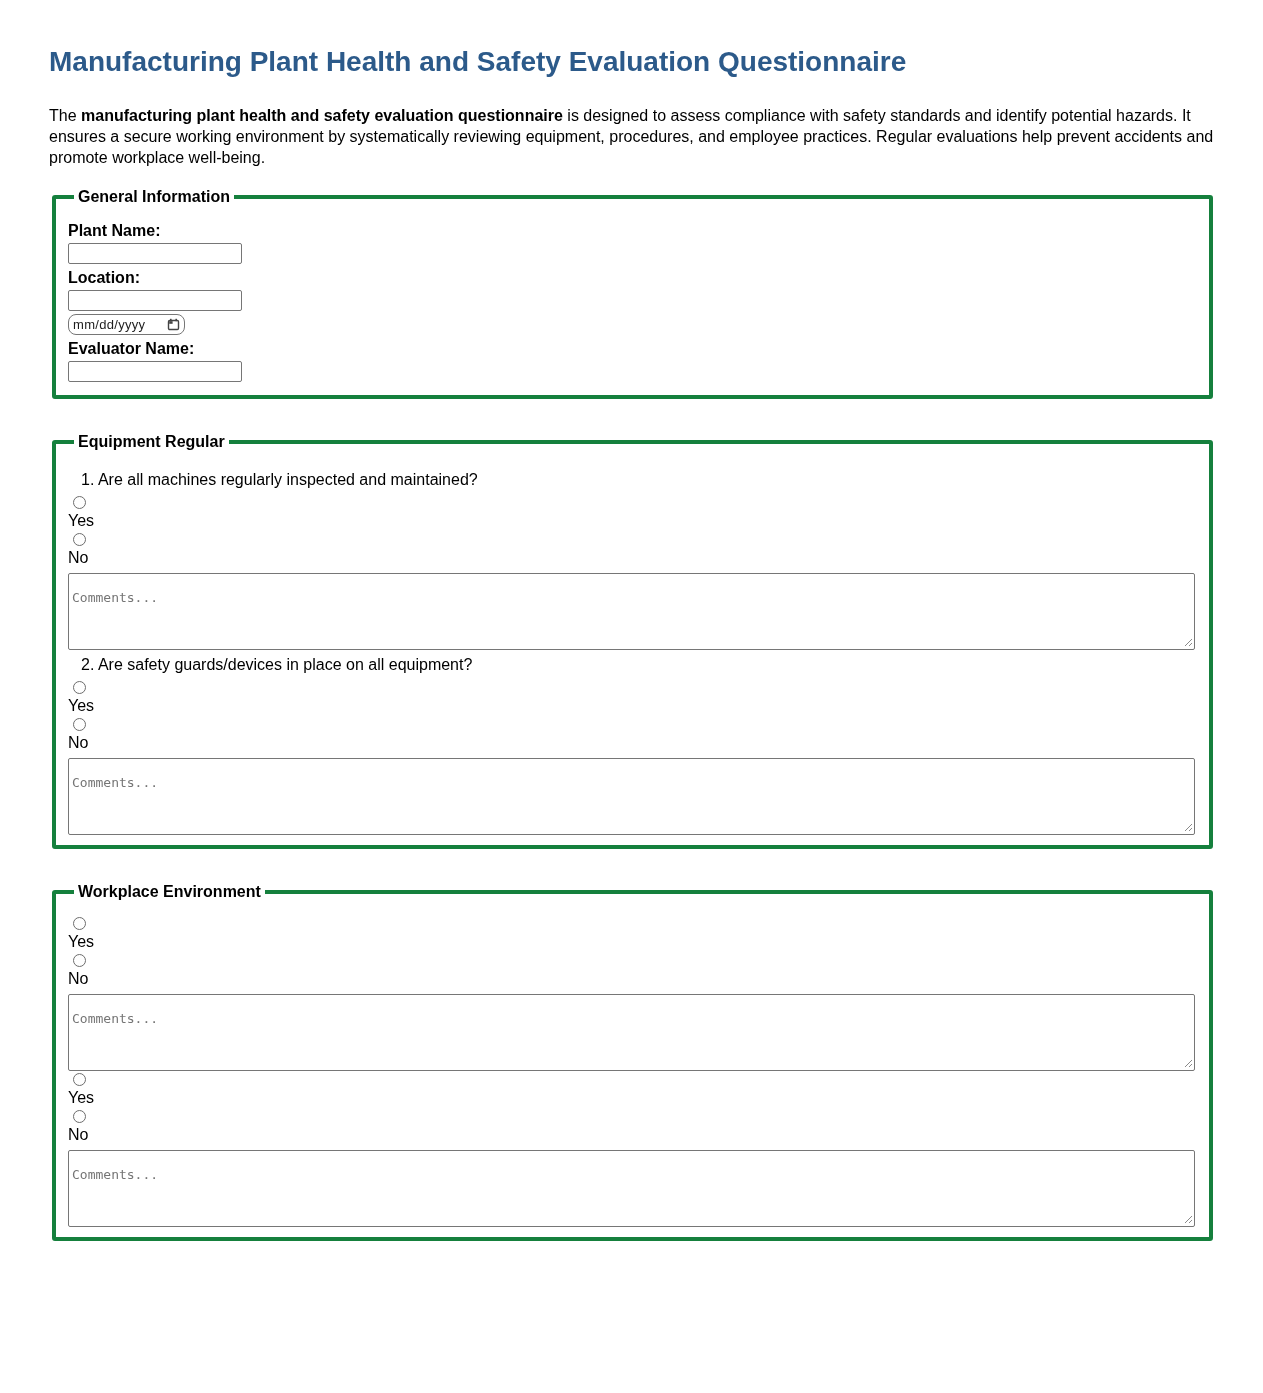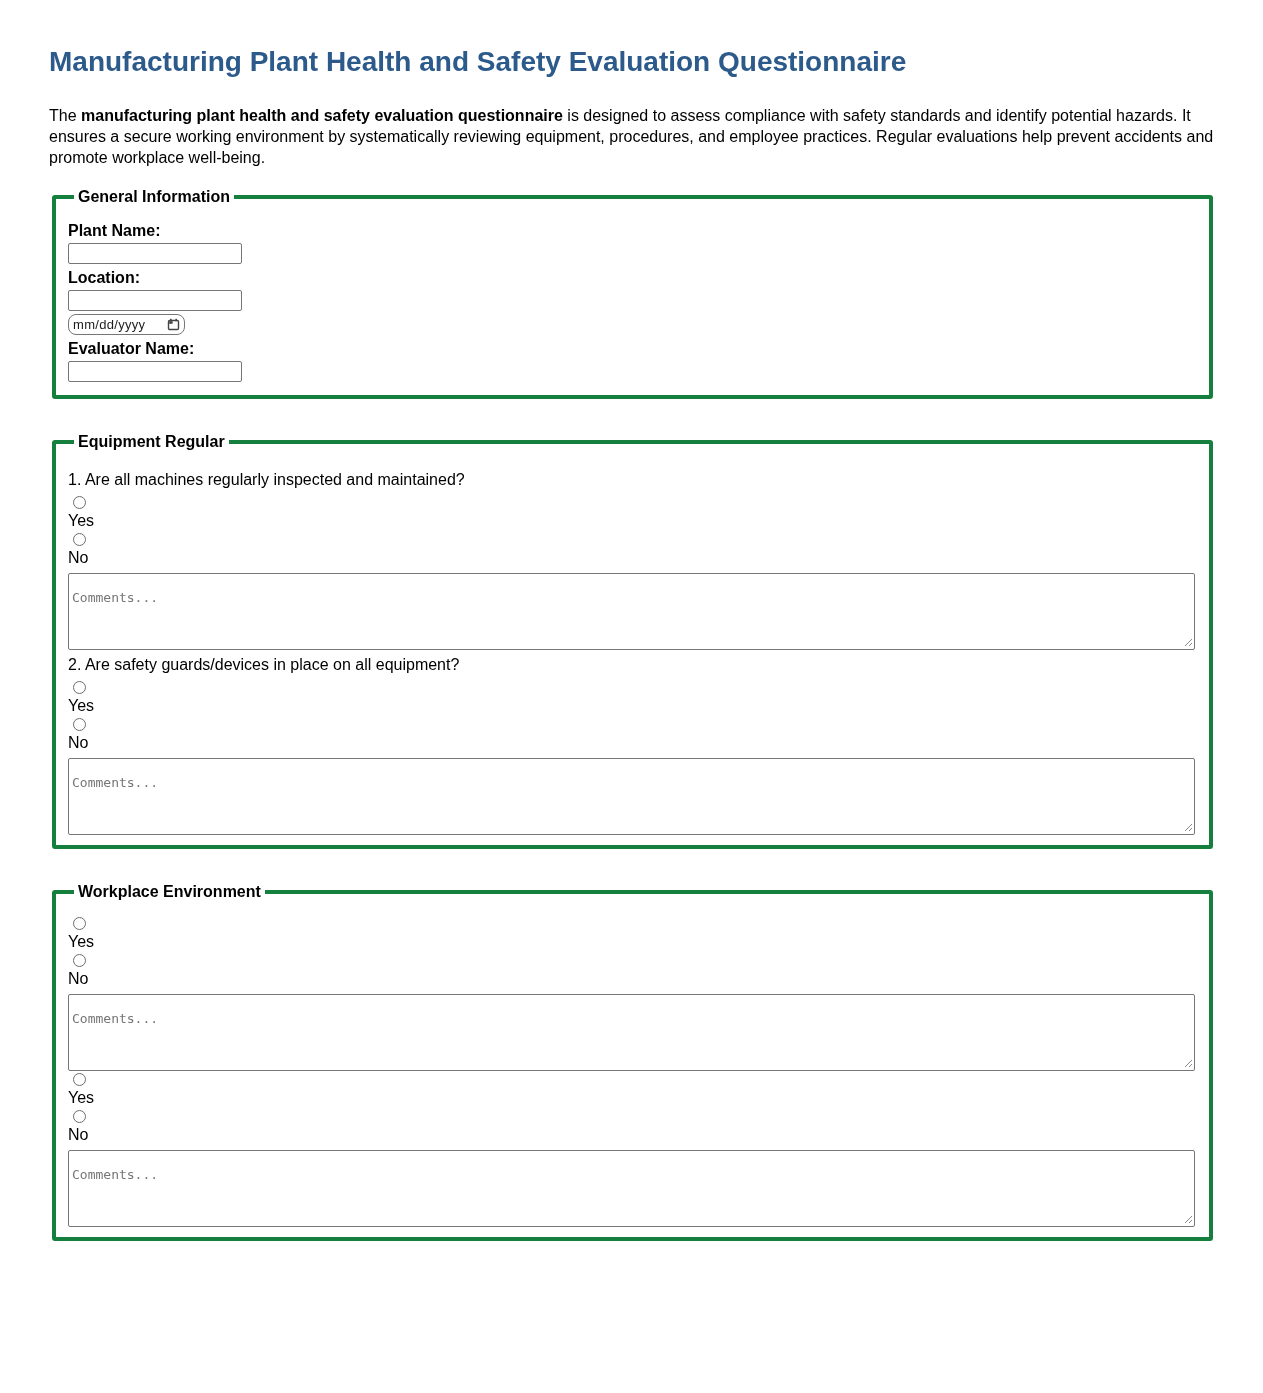--- a/index.html
+++ b/index.html
@@ -33,21 +33,21 @@
   }
   .date-input {
     display: flex; align-items: center; width: 107px; height: 17px;
     border: 1px solid #767676; border-radius: 8px;
     padding: 1px 4px; margin: 2px 0 3px 0; background: #fff; cursor: default;
   }
   .date-text { font-size: 13px; color: #1d1d1d; letter-spacing: 0.3px; white-space: nowrap; }
   .date-cal { margin-left: auto; display: block; }
 
   
-  .question { line-height: 21px; margin: 4px 0 6px 0; }
+  .question { line-height: 21px; margin: 4px 0 6px 13px; }
   .option { margin: 0 0 1px 0; }
   .radio {
     -webkit-appearance: none; appearance: none;
     display: block; width: 11px; height: 11px;
     border: 1px solid #6d6d6d; border-radius: 50%;
     margin: 2px 0 1px 5px; background: #fefefe;
   }
   .option-label { display: block; line-height: 21px; }
 
   .comments-wrap { position: relative; margin: 5px 0 0 0; width: 1127px; }

